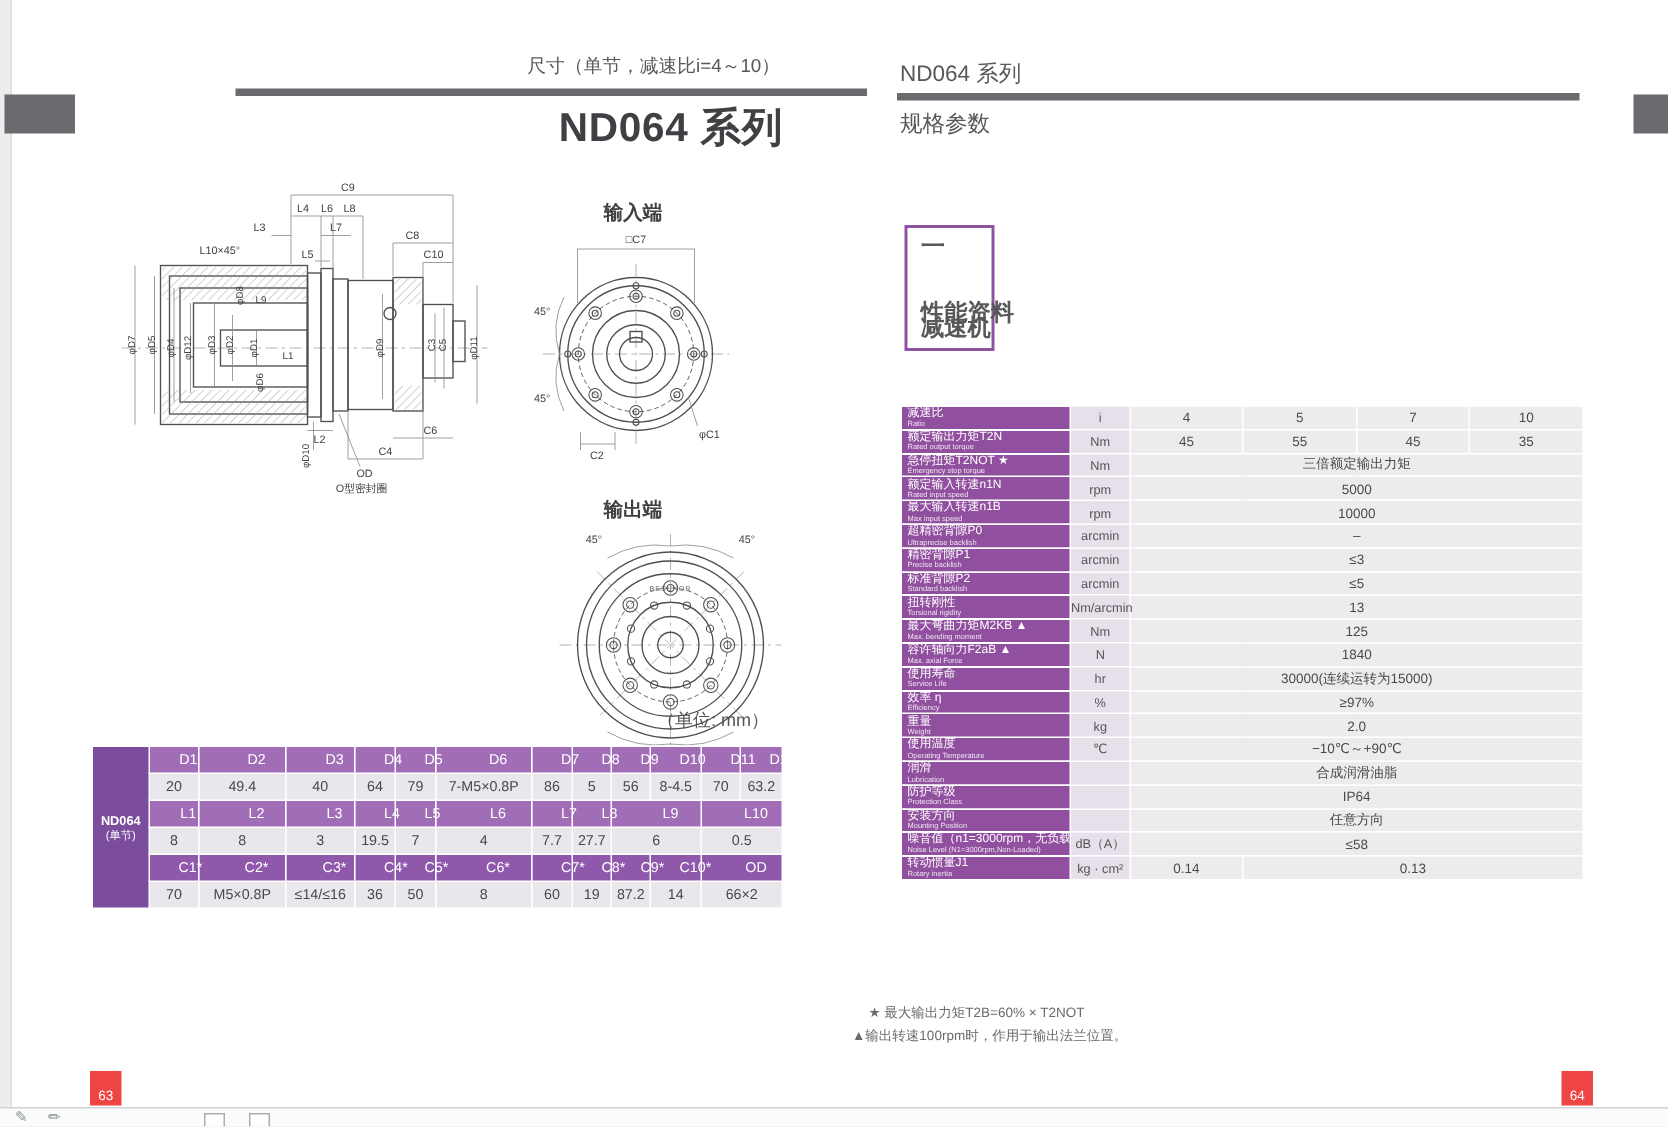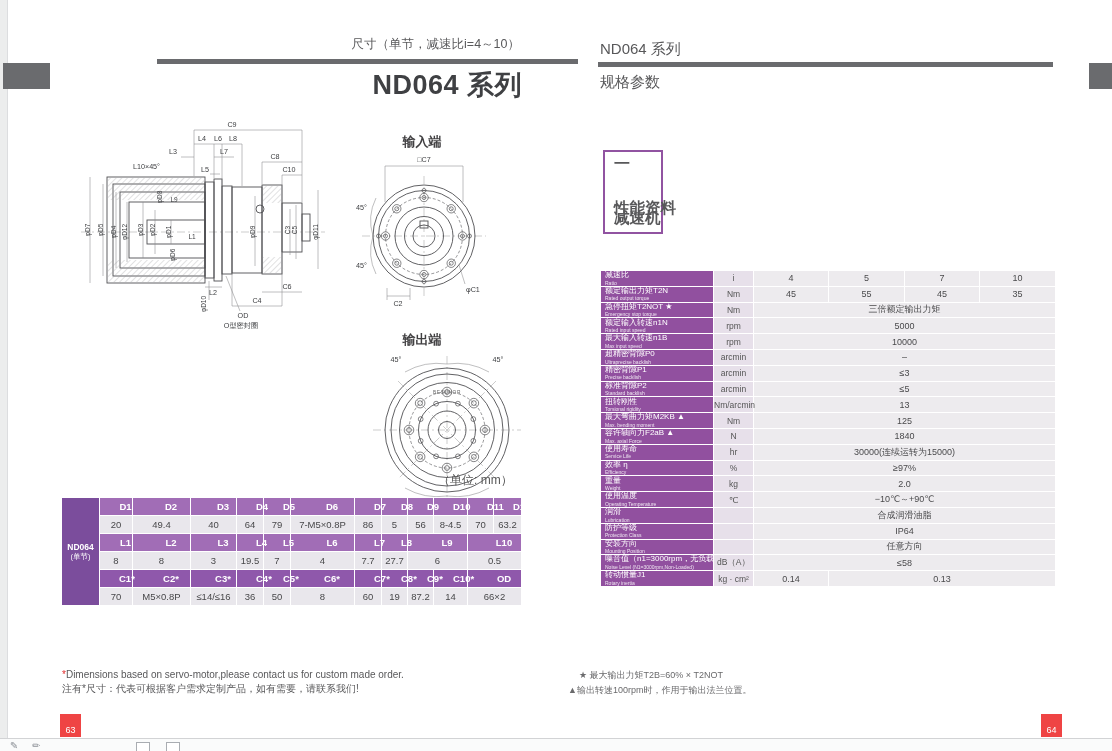--- a/index.html
+++ b/index.html
@@ -29,21 +29,21 @@
   .spec tr.hdr{height:16px;}
   .spec .h1{background:#a05aa6;color:#fff;font-size:11px;font-weight:bold;}
   .spec .sl{background:#91509f;color:#fff;text-align:left;padding-left:4px;overflow:hidden;}
   .spec .sl .zh{font-size:8px;line-height:8.5px;white-space:nowrap;}
   .spec .sl .en{font-size:5px;line-height:6px;opacity:.85;white-space:nowrap;}
   .spec .su{background:#e7e0ea;color:#555;font-size:8.5px;}
   .spec .sv{background:#edebee;color:#4a4a4c;font-size:9px;}
   
   .dim{width:460px;table-layout:fixed;}
   .dim td{border:1px solid #ffffff;padding:0;text-align:center;vertical-align:middle;height:17px;}
-  .dim .dh{background:#a16db6;color:#fff;font-size:9.5px;font-weight:bold;padding-left:19px;}
+  .dim .dh{background:#a16db6;color:#fff;font-size:9.5px;font-weight:normal;padding-left:19px;}
   .dim .dhc{background:#8f58ab;}
   .dim .dv{background:#e9e7ec;color:#48484a;font-size:9.5px;}
   .dim .dmodel{background:#7b4d9c;color:#fff;}
   .dim .dm1{font-size:8.5px;font-weight:bold;line-height:10px;}
   .dim .dm2{font-size:7.5px;line-height:9px;}
   
   .fn{color:#58585a;font-size:10px;line-height:14px;white-space:nowrap;}
   .fn .red{color:#e02b2b;}
   .fn-r{color:#6a6a6c;font-size:9px;line-height:15px;white-space:nowrap;}
   .pgnum{width:21px;height:23px;background:#ef4444;color:#fff;font-size:9px;display:flex;align-items:flex-end;justify-content:center;padding-bottom:2px;box-sizing:border-box;}
@@ -386,22 +386,20 @@
           <td class="dv" colspan="1">8</td>
           <td class="dv" colspan="1">60</td>
           <td class="dv" colspan="1">19</td>
           <td class="dv" colspan="1">87.2</td>
           <td class="dv" colspan="1">14</td>
           <td class="dv" colspan="2">66×2</td>
         </tr>
       </tbody>
   </table>
 
-  <div class="abs fn" style="left:62px;top:668px;"><span class="red">*</span><span>Dimensions based on servo-motor,please contact us for custom made order.</span></div>
-  <div class="abs fn" style="left:62px;top:682px;">注有*尺寸：代表可根据客户需求定制产品，如有需要，请联系我们!</div>
   <div class="abs pgnum" style="left:60px;top:714px;">63</div>
 
   <div class="abs rp-title" style="left:600px;top:40px;">ND064 系列</div>
   <div class="abs rule" style="left:598px;top:62px;width:455px;"></div>
   <div class="abs rp-subtitle" style="left:600px;top:73px;">规格参数</div>
 
   <div class="abs section-box" style="left:603px;top:150px;">
     <div class="sec-dash">一</div>
     <div class="sec-line" style="top:24px;margin-top:32px;">减速机</div>
     <div class="sec-line" style="top:46px;">性能资料</div>

